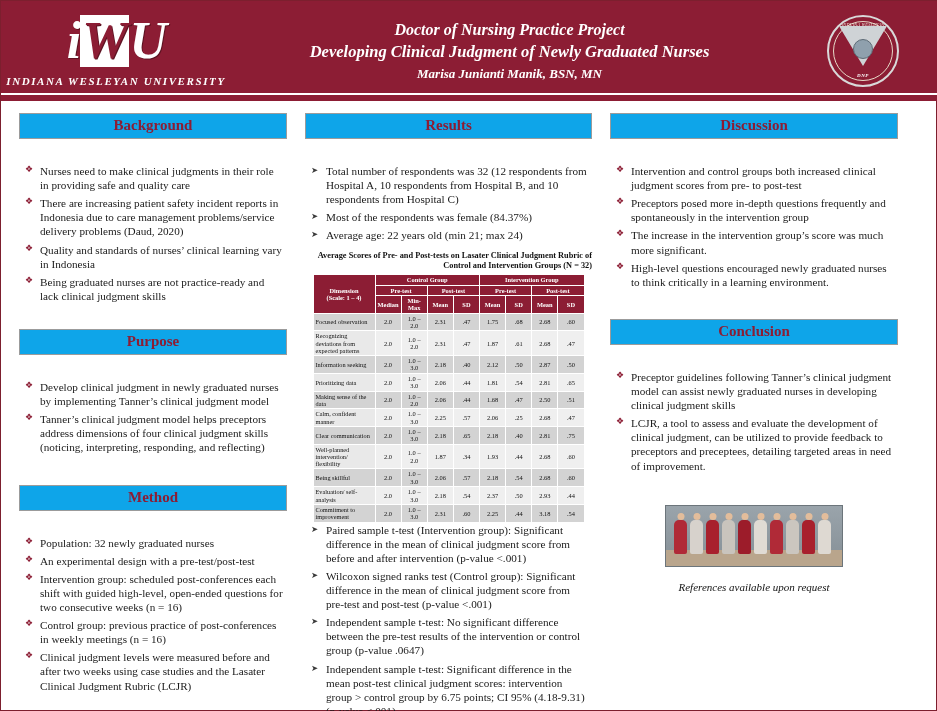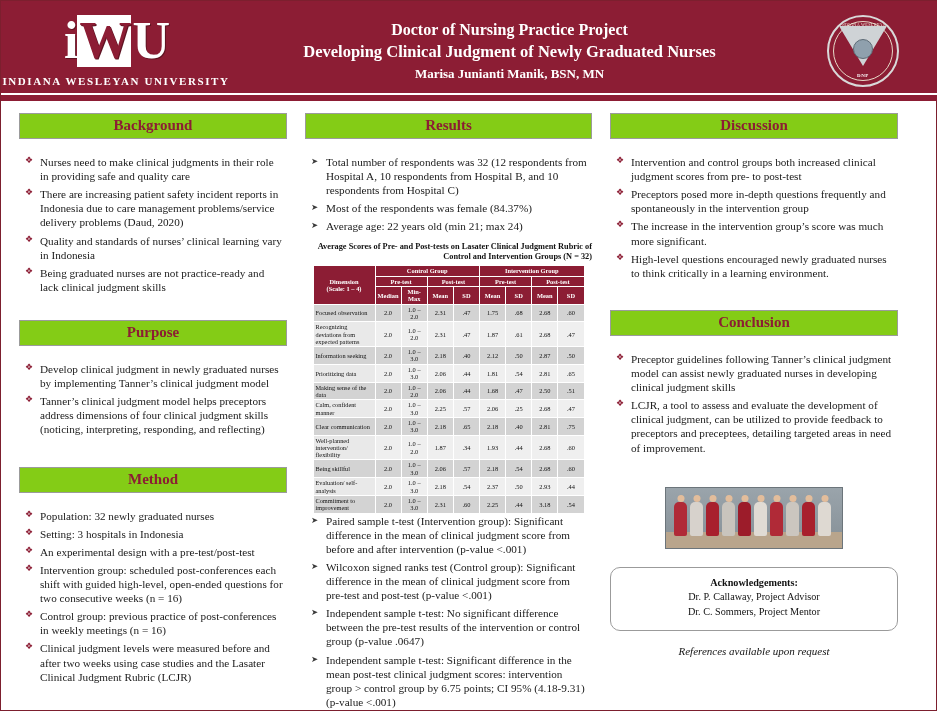--- a/index.html
+++ b/index.html
@@ -14,21 +14,21 @@
     position:relative;
     width:937px; height:711px;
     background:#ffffff;
     border:1px solid #7c1f2e;
   }
   
   .header {
     position:absolute; top:0; left:0;
     width:937px; height:100px;
     background:#8c1d34;
-    display:flex; align-items:center;
+    display:flex; align-items:center;font-style:italic;
   }
   .logo-left {
     width:230px; height:100px;
     display:flex; flex-direction:column;
     align-items:center; justify-content:center;
     color:#ffffff;
   }
   .iwu-mark {
     font-family:"Liberation Serif", serif;
     font-size:52px; font-weight:bold;
@@ -103,27 +103,27 @@
     width:937px; height:611px;
     padding:12px 18px 8px 18px;
     display:flex; gap:18px;
   }
   .col { display:flex; flex-direction:column; }
   .col-left  { width:268px; }
   .col-mid   { width:287px; }
   .col-right { width:288px; }
 
   .section-head {
-    background:#84cc16;
+    background:#0ea5e9;
     border:1px solid #9b9b9b;
     color:#8c1d34;
     font-size:15px; font-weight:bold;
     text-align:center;
     padding:3px 0 4px 0;
-    margin-bottom:16px;
+    margin-bottom:25px;
   }
   ul.bullets, ul.arrows { list-style:none; margin:0; padding:0 4px 0 6px; }
   ul.bullets li, ul.arrows li {
     position:relative;
     padding-left:15px;
     margin-bottom:4px;
     font-size:11.2px;
     line-height:1.26;
     color:#1a1a1a;
     text-align:left;
@@ -268,21 +268,20 @@
       <ul class="bullets">
         <li>Develop clinical judgment in newly graduated nurses by implementing Tanner’s clinical judgment model</li>
         <li>Tanner’s clinical judgment model helps preceptors address dimensions of  four clinical judgment skills (noticing, interpreting, responding, and reflecting)</li>
       </ul>
 
       <div class="gap-lg"></div>
 
       <div class="section-head">Method</div>
       <ul class="bullets">
         <li>Population:  32 newly graduated nurses</li>
-        <li>Setting:  3 hospitals in Indonesia</li>
         <li>An experimental design with a pre-test/post-test</li>
         <li>Intervention group: scheduled post-conferences each shift with guided high-level, open-ended questions for two consecutive weeks (n = 16)</li>
         <li>Control group: previous practice of post-conferences in weekly meetings (n = 16)</li>
         <li>Clinical judgment levels were measured before and after two weeks using case studies and the Lasater Clinical Judgment Rubric (LCJR)</li>
       </ul>
     </div>
 
     <div class="col col-mid">
 
       <div class="section-head">Results</div>
@@ -505,23 +504,18 @@
           </div>
         <div class="person" style="left:136px;background:#a8202d;">
             <span class="head"></span>
           </div>
         <div class="person" style="left:152px;background:#ded9d2;">
             <span class="head"></span>
           </div>
 
       </div>
 
-      <div class="ack-box">
-        <div class="ack-title">Acknowledgements:</div>
-        <div>Dr. P. Callaway, Project Advisor</div>
-        <div>Dr. C. Sommers, Project Mentor</div>
-      </div>
 
       <div class="ref-note">References available upon request</div>
     </div>
 
   </div>
 </div>
 
 </body></html>

